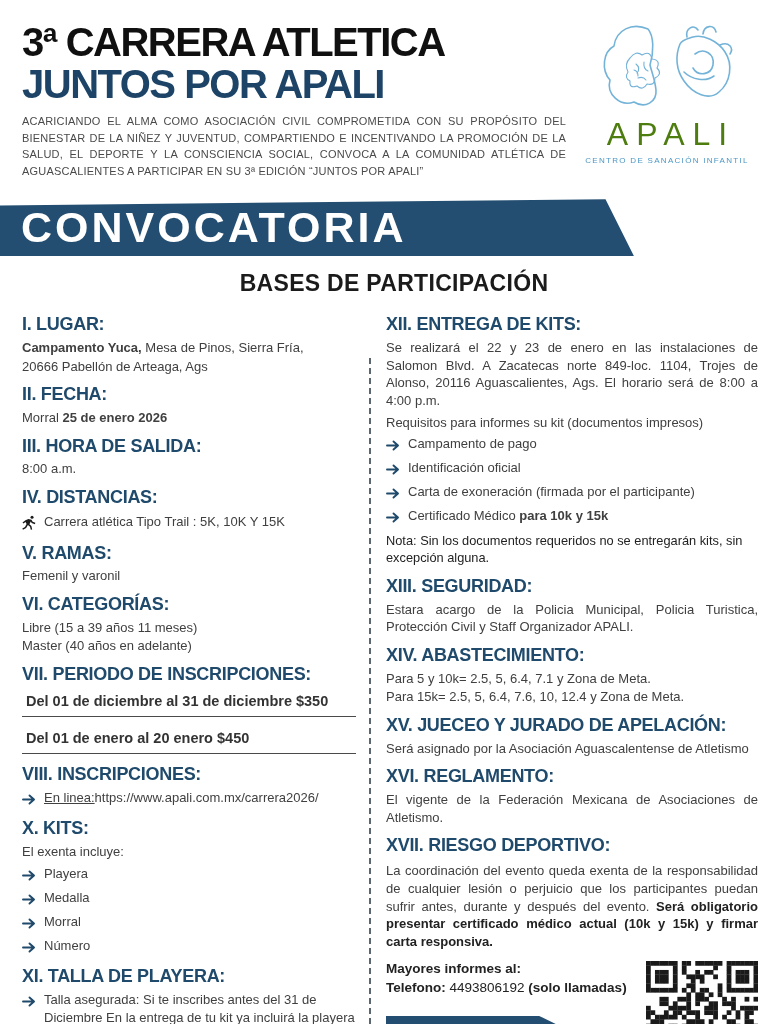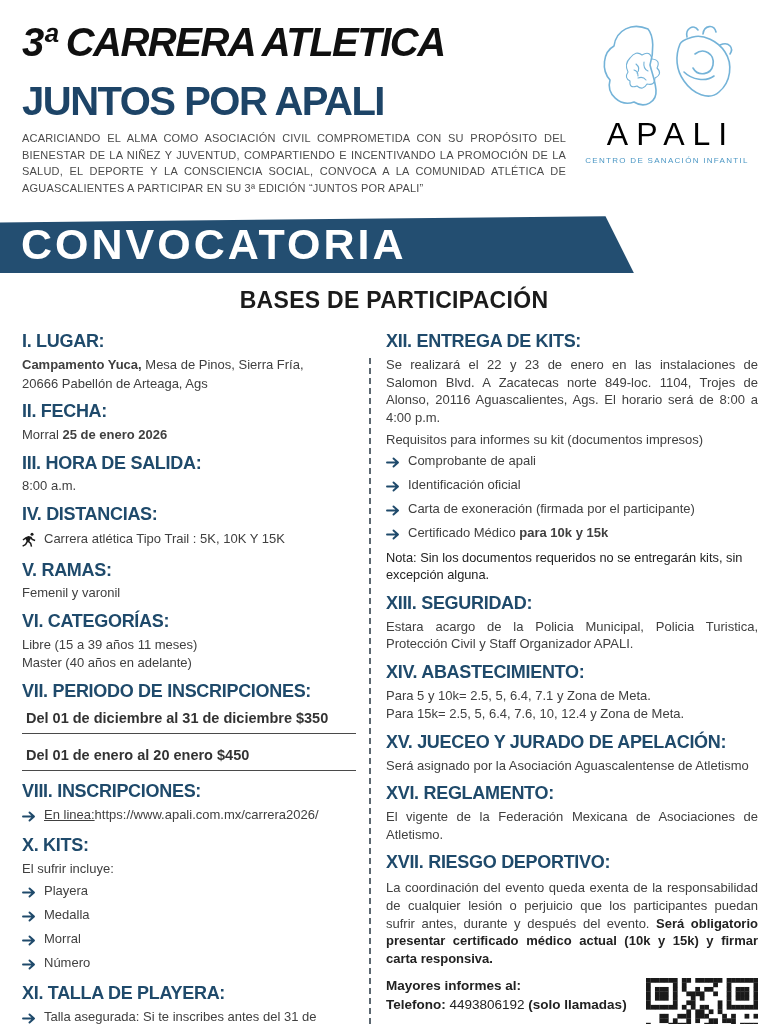--- a/index.html
+++ b/index.html
@@ -5,25 +5,25 @@
   :root{
     --navy:#1f4a6b; --banner:#234e71; --body:#404040;
     --logoblue:#74b3d8; --wa:#27b43e;
   }
   html,body{margin:0;padding:0;background:#fff;}
   .page{width:768px;height:1024px;background:#fff;position:relative;overflow:hidden;
         font-family:"Liberation Sans",sans-serif;color:var(--body);}
   
   .header{display:flex;padding:16px 6px 0 22px;}
   .header-left{width:556px;flex:none;}
-  .title1{font-size:40px;font-weight:800;color:#101010;margin:6px 0 17px;letter-spacing:-1.5px;line-height:1.04;font-style:italic;}
+  .title1{font-size:40px;font-weight:800;color:#101010;margin:6px 0 0;letter-spacing:-1.5px;line-height:1.04;}
   .title2{font-size:40px;font-weight:800;color:#1d4467;margin:0 0 8px;letter-spacing:-1.5px;line-height:1.04;}
   .intro{font-size:11px;line-height:1.5;color:#4a4a4a;text-align:justify;margin:0 12px 0 0;letter-spacing:.2px;}
   .logo{width:178px;flex:none;text-align:center;padding-top:4px;}
-  .logo-name{font-size:32px;font-weight:400;color:#000000;letter-spacing:8px;margin-top:0;text-indent:8px;}
+  .logo-name{font-size:32px;font-weight:400;color:#4d7c0f;letter-spacing:8px;margin-top:0;text-indent:8px;}
   .logo-sub{font-size:8px;color:#4b97c4;letter-spacing:1.3px;margin-top:3px;white-space:nowrap;}
   
   .banner{margin-top:20px;width:634px;height:57px;background:var(--banner);
           clip-path:polygon(0 11%,95.5% 0,100% 100%,0 100%);
           display:flex;align-items:center;box-sizing:border-box;padding-left:21px;}
   .banner span{color:#fff;font-size:43px;font-weight:800;letter-spacing:3px;line-height:1;}
   .bases{text-align:center;font-size:23px;font-weight:700;color:#1b1b1b;margin:14px 0 4px;letter-spacing:.3px;padding-left:20px;}
   
   .cols{display:flex;padding:4px 8px 0 22px;box-sizing:border-box;}
   .col-left{width:340px;flex:none;}
@@ -125,21 +125,21 @@
       <div class="bullet">
         <span class="ico">
           <svg width="15" height="11" viewBox="0 0 15 11" fill="none" stroke="#1f4a6b" stroke-width="1.9" stroke-linecap="round" stroke-linejoin="round">
               <path d="M1 5.5h10M7.5 1.5l4.5 4-4.5 4"></path>
             </svg>
         </span>
         <span class="body"><span class="ul">En linea:</span><a class="link">https://www.apali.com.mx/carrera2026/</a></span>
       </div>
 
       <h3 class="sec">X. KITS:</h3>
-      <div class="body">El sufrir incluye:</div>
+      <div class="body">El exenta incluye:</div>
       <div class="bullet">
         <span class="ico"><svg width="15" height="11" viewBox="0 0 15 11" fill="none" stroke="#1f4a6b" stroke-width="1.9" stroke-linecap="round" stroke-linejoin="round">
               <path d="M1 5.5h10M7.5 1.5l4.5 4-4.5 4"></path>
             </svg></span>
         <span class="body">Playera</span>
       </div>
       <div class="bullet">
         <span class="ico"><svg width="15" height="11" viewBox="0 0 15 11" fill="none" stroke="#1f4a6b" stroke-width="1.9" stroke-linecap="round" stroke-linejoin="round">
               <path d="M1 5.5h10M7.5 1.5l4.5 4-4.5 4"></path>
             </svg></span>
@@ -170,21 +170,21 @@
 
     <div class="col-right">
 
       <h3 class="sec">XII. ENTREGA DE KITS:</h3>
       <p class="body j" style="margin:2px 0 4px;">Se realizará el 22 y 23 de enero en las instalaciones de Salomon Blvd. A Zacatecas norte 849-loc. 1104, Trojes de Alonso, 20116 Aguascalientes, Ags. El horario será de 8:00 a 4:00 p.m.</p>
       <div class="body">Requisitos para informes su kit (documentos impresos)</div>
       <div class="bullet">
         <span class="ico"><svg width="15" height="11" viewBox="0 0 15 11" fill="none" stroke="#1f4a6b" stroke-width="1.9" stroke-linecap="round" stroke-linejoin="round">
               <path d="M1 5.5h10M7.5 1.5l4.5 4-4.5 4"></path>
             </svg></span>
-        <span class="body">Comprobante de apali</span>
+        <span class="body">Campamento de pago</span>
       </div>
       <div class="bullet">
         <span class="ico"><svg width="15" height="11" viewBox="0 0 15 11" fill="none" stroke="#1f4a6b" stroke-width="1.9" stroke-linecap="round" stroke-linejoin="round">
               <path d="M1 5.5h10M7.5 1.5l4.5 4-4.5 4"></path>
             </svg></span>
         <span class="body">Identificación oficial</span>
       </div>
       <div class="bullet">
         <span class="ico"><svg width="15" height="11" viewBox="0 0 15 11" fill="none" stroke="#1f4a6b" stroke-width="1.9" stroke-linecap="round" stroke-linejoin="round">
               <path d="M1 5.5h10M7.5 1.5l4.5 4-4.5 4"></path>

